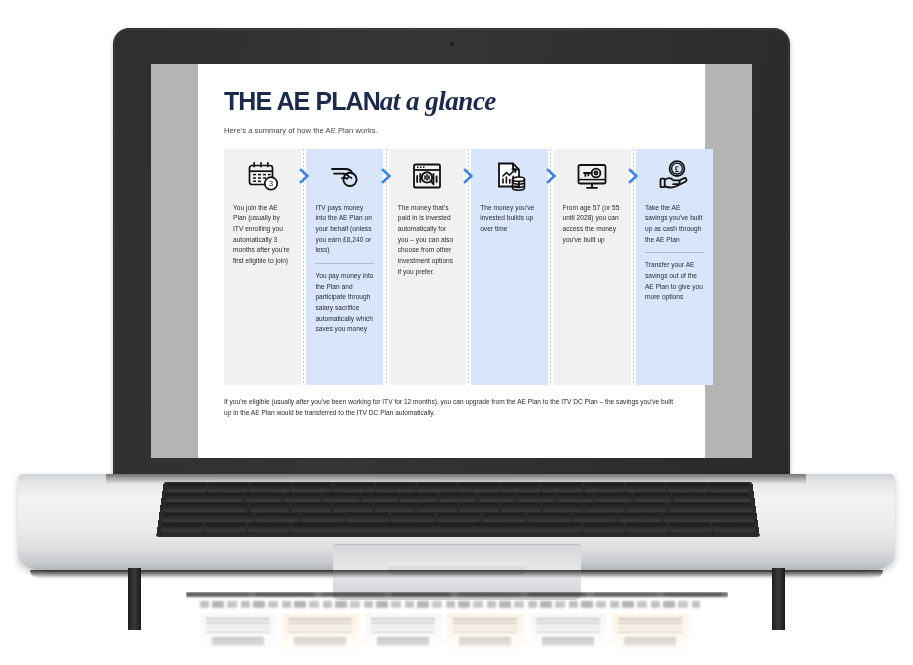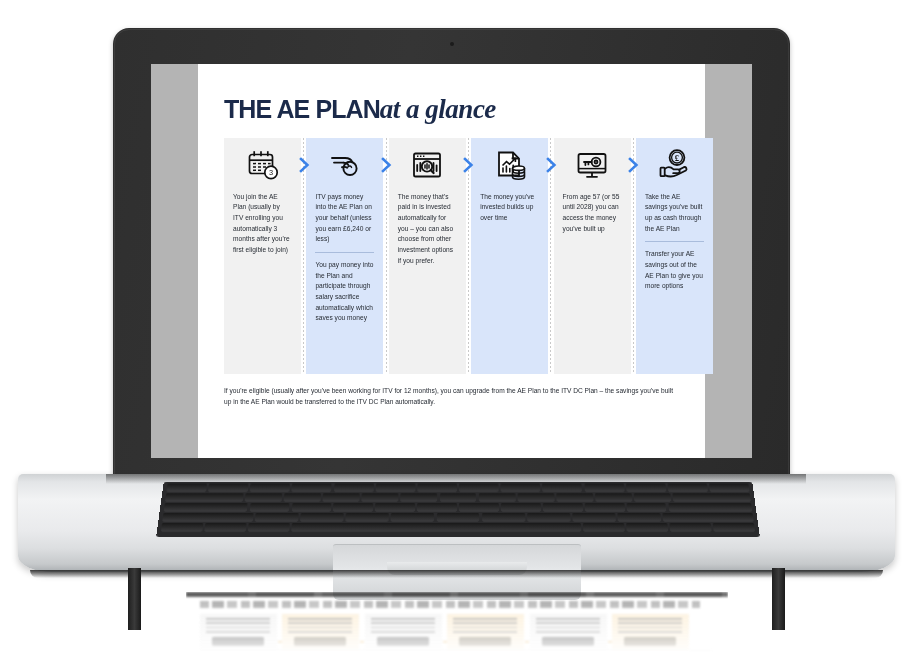--- a/index.html
+++ b/index.html
@@ -68,21 +68,21 @@
   .screen-gutter.right { right: 0; }
 
   
   #slide {
     position: absolute;
     left: 47px;
     top: 0;
     width: 507px;
     height: 394px;
     background: #ffffff;
-    padding: 32px 26px 0 26px;
+    padding: 24px 26px 0 26px;
   }
 
   #slide-title {
     font-size: 25px;
     line-height: 1.02;
     color: #1b2a4a;
     letter-spacing: -0.4px;
     white-space: nowrap;
   }
   #slide-title .bold-part {
@@ -367,20 +367,21 @@
     <div id="screen">
       <div class="screen-gutter left"></div>
       <div class="screen-gutter right"></div>
 
       <div id="slide">
 
         <div id="slide-title">
           <span class="bold-part">THE AE PLAN</span><span class="italic-part">at a glance</span>
         </div>
 
+        <div id="slide-subtitle">Here's a summary of how the AE Plan works.</div>
 
         <div id="flow">
 
           <div class="col gray">
             <div class="col-icon">
               <svg width="34" height="34" viewBox="0 0 34 34" fill="none" stroke="#111" stroke-width="1.7">
                 <rect x="3.5" y="6.5" width="23" height="19" rx="2.6"></rect>
                 <line x1="3.5" y1="12.2" x2="26.5" y2="12.2"></line>
                 <line x1="8.2" y1="3.2" x2="8.2" y2="8.2"></line>
                 <line x1="15" y1="3.2" x2="15" y2="8.2"></line>

